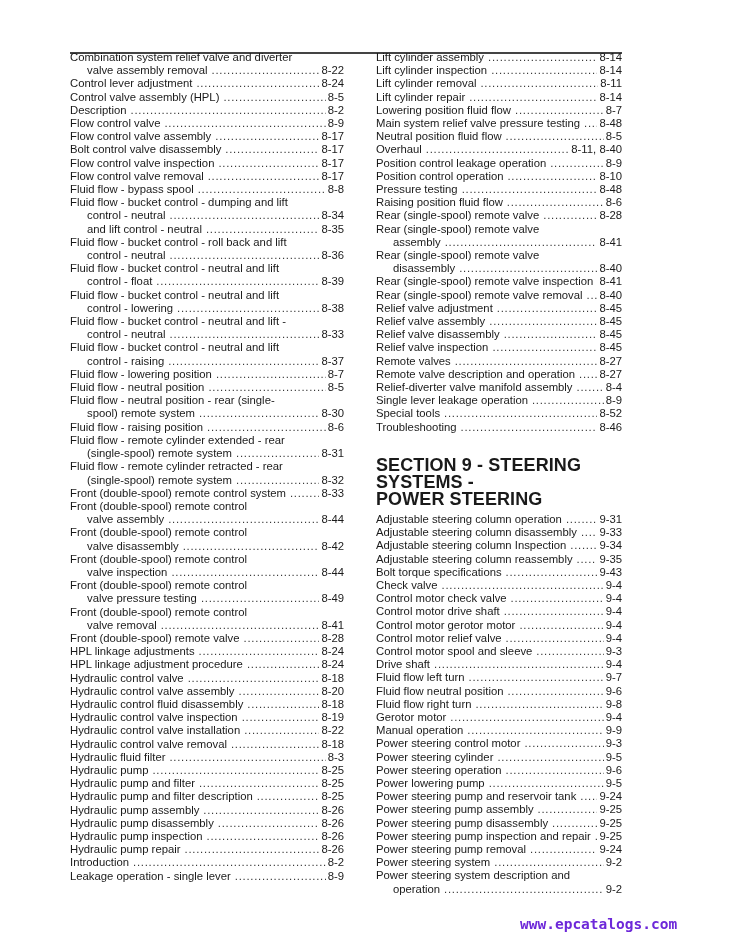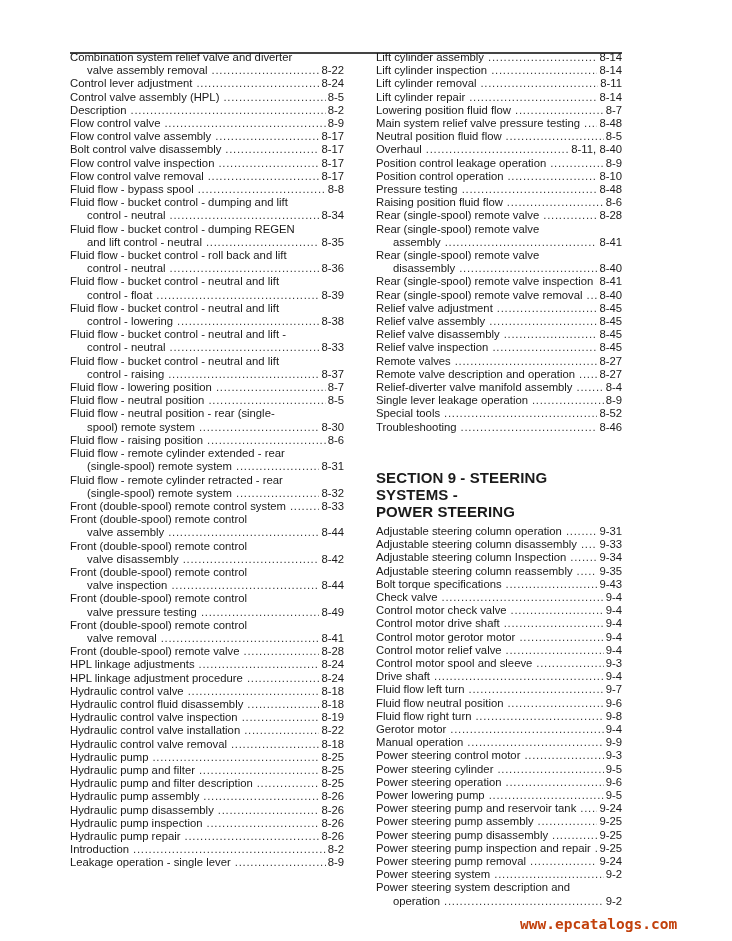--- a/index.html
+++ b/index.html
@@ -12,25 +12,25 @@
   .col-left { left: 70px; width: 274px; }
   .col-right { left: 376px; width: 246px; }
   .entry { font-size: 11.3px; line-height: 13.2px; }
   .line { display: flex; align-items: baseline; white-space: nowrap; }
   .line.indent { padding-left: 17px; }
   .txt { flex: 0 0 auto; }
   .dots { flex: 1 1 auto; overflow: hidden; color: #333; letter-spacing: 2.2px; margin: 0 2px 0 4px; }
   .dots::before { content: ". . . . . . . . . . . . . . . . . . . . . . . . . . . . . . . . . . . . . . . . . . . . . . . . . . . . . . . . . . . . . . . . . . . . . . . . . . . ."; letter-spacing: -1.2px; }
   .pg { flex: 0 0 auto; text-align: right; }
   .section-head {
-    font-weight: bold; font-size: 15px; line-height: 17px; margin-top: 35px; margin-bottom: 5px; letter-spacing: 0.1px;
+    font-weight: bold; font-size: 18px; line-height: 17px; margin-top: 23px; margin-bottom: 5px; letter-spacing: 0.1px;
   }
   .watermark {
     position: absolute; left: 520px; top: 916px;
-    font-family: "DejaVu Sans Mono", monospace; font-weight: bold; font-size: 14.5px; color: #c2410c;
+    font-family: "DejaVu Sans Mono", monospace; font-weight: bold; font-size: 14.5px; color: #6d28d9;
   }
 </style>
 </head>
 <body>
 
 <div class="rule"></div>
 
 <div class="col col-left" id="col-left">
     <div class="entry">
       <div class="line">
@@ -109,23 +109,20 @@
       <div class="line">
         <span class="txt">Fluid flow - bucket control - dumping and lift</span>
       </div>
       <div class="line indent">
         <span class="txt">control - neutral</span>
         <span class="dots"></span>
         <span class="pg">8-34</span>
       </div>
     </div>
     <div class="entry">
-      <div class="line">
-        <span class="txt">Fluid flow - bucket control - dumping REGEN</span>
-      </div>
       <div class="line indent">
         <span class="txt">and lift control - neutral</span>
         <span class="dots"></span>
         <span class="pg">8-35</span>
       </div>
     </div>
     <div class="entry">
       <div class="line">
         <span class="txt">Fluid flow - bucket control - roll back and lift</span>
       </div>
@@ -306,20 +303,27 @@
     </div>
     <div class="entry">
       <div class="line">
         <span class="txt">Hydraulic control valve</span>
         <span class="dots"></span>
         <span class="pg">8-18</span>
       </div>
     </div>
     <div class="entry">
       <div class="line">
+        <span class="txt">Hydraulic control valve assembly</span>
+        <span class="dots"></span>
+        <span class="pg">8-20</span>
+      </div>
+    </div>
+    <div class="entry">
+      <div class="line">
         <span class="txt">Hydraulic control fluid disassembly</span>
         <span class="dots"></span>
         <span class="pg">8-18</span>
       </div>
     </div>
     <div class="entry">
       <div class="line">
         <span class="txt">Hydraulic control valve inspection</span>
         <span class="dots"></span>
         <span class="pg">8-19</span>
@@ -330,20 +334,27 @@
         <span class="txt">Hydraulic control valve installation</span>
         <span class="dots"></span>
         <span class="pg">8-22</span>
       </div>
     </div>
     <div class="entry">
       <div class="line">
         <span class="txt">Hydraulic control valve removal</span>
         <span class="dots"></span>
         <span class="pg">8-18</span>
+      </div>
+    </div>
+    <div class="entry">
+      <div class="line">
+        <span class="txt">Hydraulic fluid filter</span>
+        <span class="dots"></span>
+        <span class="pg">8-3</span>
       </div>
     </div>
     <div class="entry">
       <div class="line">
         <span class="txt">Hydraulic pump</span>
         <span class="dots"></span>
         <span class="pg">8-25</span>
       </div>
     </div>
     <div class="entry">

